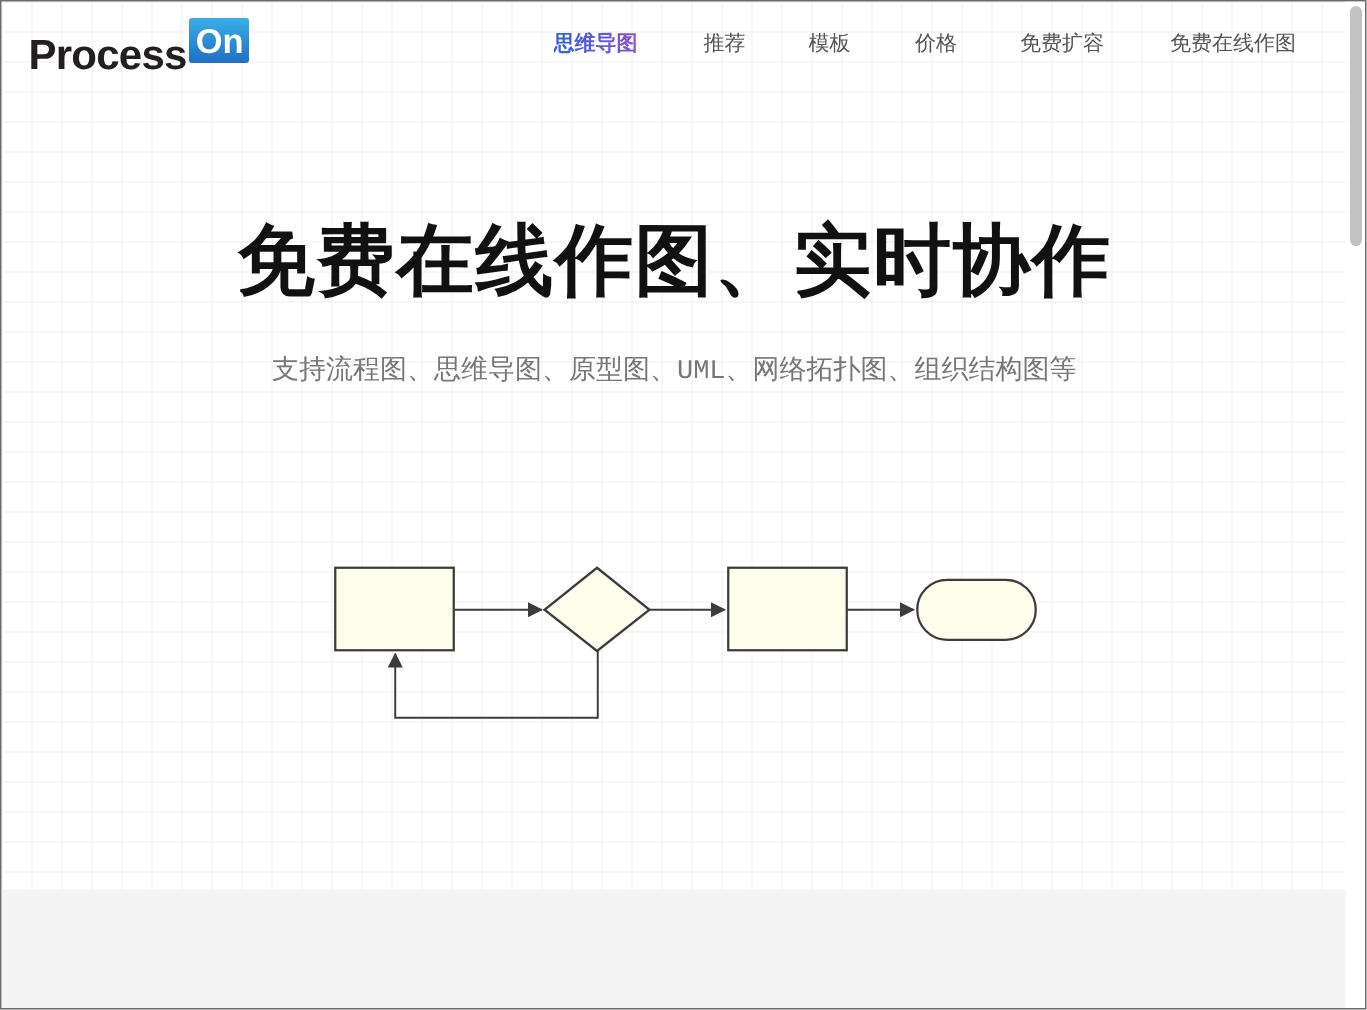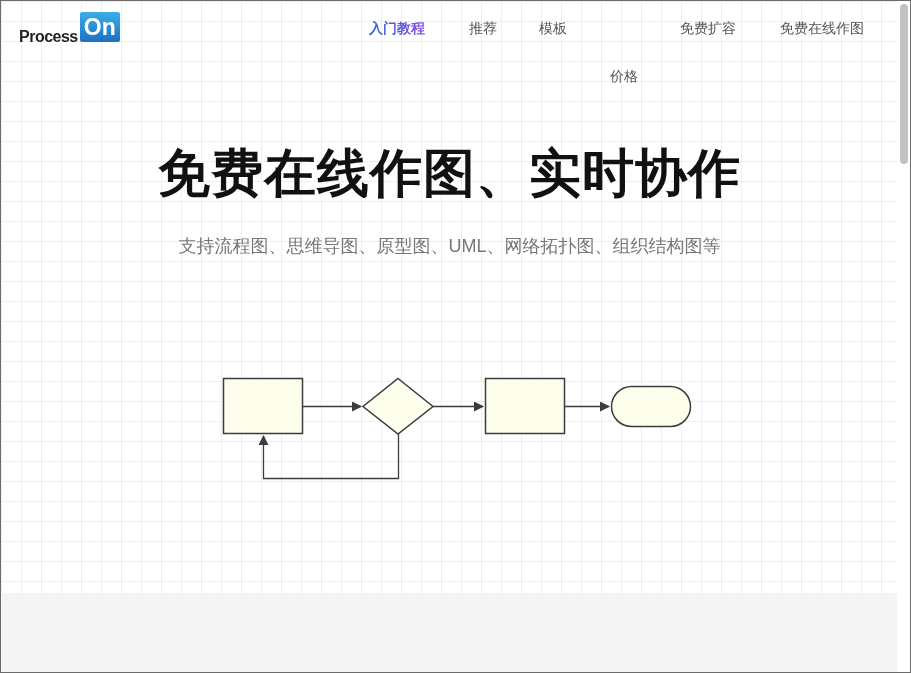--- a/index.html
+++ b/index.html
@@ -19,21 +19,21 @@
     background-position: 0px 0px;
   }
   .header {
     position: absolute; left: 0; top: 0; width: 897px; height: 58px;
   }
   .logo {
     position: absolute; left: 18px; top: 10px; height: 32px;
     display: flex; align-items: center;
   }
   .logo .process {
-    font-weight: 700; font-size: 16px; color: #231f20; letter-spacing: -0.5px; margin-top: 20px;
+    font-weight: 700; font-size: 28px; color: #231f20; letter-spacing: -0.5px; margin-top: 20px;
   }
   .logo .on {
     margin-left: 2px;
     background: linear-gradient(to bottom, #3aaee6, #1f6fc4);
     color: #fff; font-weight: 700; font-size: 23px;
     padding: 0 4px; height: 30px; line-height: 30px; border-radius: 2px;
   }
   .nav { position: absolute; top: 19px; left: 0; width: 100%; }
   .nav a {
     position: absolute; font-size: 14px; color: #555; text-decoration: none; white-space: nowrap;
@@ -41,21 +41,21 @@
   .nav a.active {
     background: linear-gradient(to right, #2f64d8, #8a4fd8);
     -webkit-background-clip: text; background-clip: text; color: transparent; font-weight: 700;
   }
   .hero-title {
     position: absolute; left: 0; width: 897px; top: 138px; text-align: center;
     font-size: 52px; color: #111; letter-spacing: 1px;
   }
   .hero-sub {
     position: absolute; left: 0; width: 897px; top: 233px; text-align: center;
-    font-size: 18px; color: #777;
+    font-size: 18px; color: #777; font-family: Liberation Mono, monospace;
   }
   .diagram { position: absolute; left: 0; top: 0; }
   .bottom-band {
     position: absolute; left: 0; top: 592px; width: 897px; height: 81px;
     background: #f4f4f4;
   }
   .bottom-title {
     position: absolute; left: 0; width: 897px; top: 612px; text-align: center;
     font-size: 32px; color: #111;
   }
@@ -71,24 +71,24 @@
 <body>
 
 <div class="frame">
 
   <div class="header">
     <div class="logo">
       <span class="process">Process</span>
       <span class="on">On</span>
     </div>
     <nav class="nav">
-      <a class="active" style="left:368px;">入门教程</a>
+      <a class="active" style="left:368px;">思维导图</a>
       <a style="left:468px;">推荐</a>
       <a style="left:538px;">模板</a>
-      <a style="left:609px;margin-top:48px;">价格</a>
+      <a style="left:609px;">价格</a>
       <a style="left:679px;">免费扩容</a>
       <a style="left:779px;">免费在线作图</a>
     </nav>
   </div>
 
   <h1 class="hero-title" style="margin:0;font-weight:700;">免费在线作图、实时协作</h1>
   <div class="hero-sub">支持流程图、思维导图、原型图、UML、网络拓扑图、组织结构图等</div>
 
   <svg class="diagram" width="897" height="592">
     <defs>

